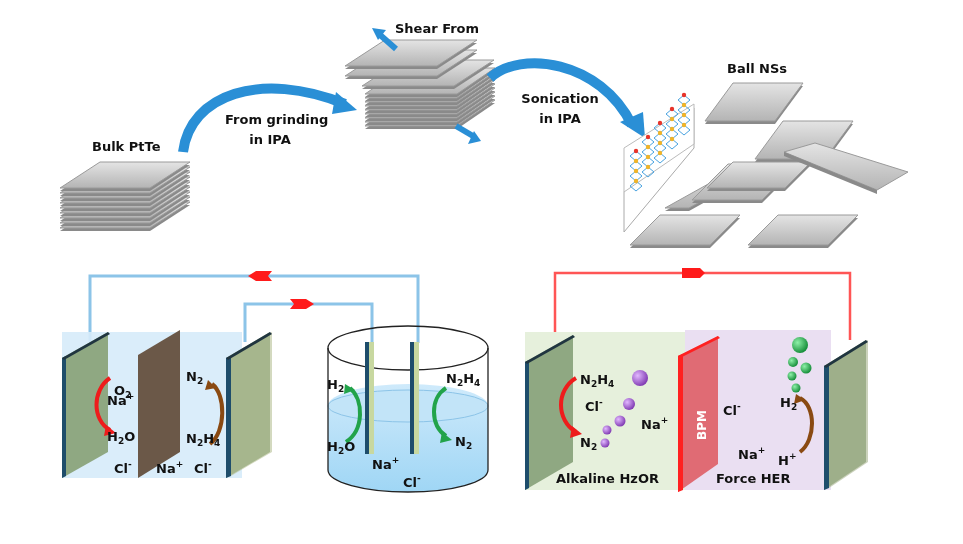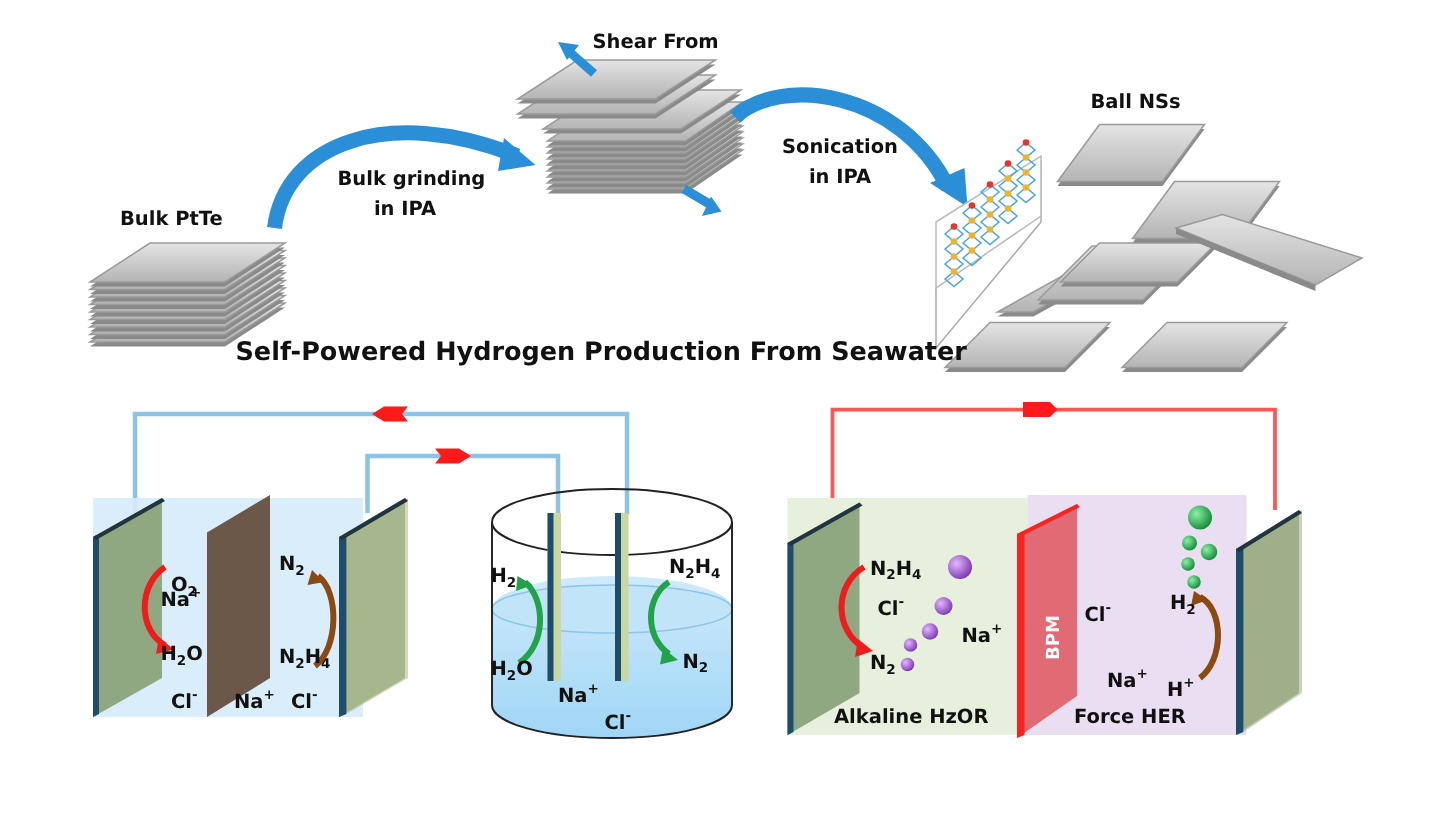--- a/index.html
+++ b/index.html
@@ -225,33 +225,32 @@
     <circle cx="607" cy="430" r="4.5" fill="url(#purpleB)"></circle>
     <circle cx="605" cy="443" r="4.5" fill="url(#purpleB)"></circle>
 
     <circle cx="800" cy="345" r="8" fill="url(#greenB)"></circle>
     <circle cx="793" cy="362" r="5" fill="url(#greenB)"></circle>
     <circle cx="806" cy="368" r="5.5" fill="url(#greenB)"></circle>
     <circle cx="792" cy="376" r="4.5" fill="url(#greenB)"></circle>
     <circle cx="796" cy="388" r="4.5" fill="url(#greenB)"></circle>
   </svg>
 
-  <div class="lbl" style="left:80px;top:140px;">Bulk PtTe</div>
+  <div class="lbl" style="left:92px;top:140px;">Bulk PtTe</div>
   <div class="lbl center" style="left:225px;top:113px;width:90px;">
-    <div>Bulk grinding</div>
+    <div>From grinding</div>
     <div style="margin-top:7px;">in IPA</div>
   </div>
   <div class="lbl" style="left:395px;top:22px;">Shear From</div>
   <div class="lbl center" style="left:515px;top:92px;width:90px;">
     <div>Sonication</div>
     <div style="margin-top:7px;">in IPA</div>
   </div>
   <div class="lbl" style="left:727px;top:62px;">Ball NSs</div>
 
-  <div class="title" style="left:157px;top:225px;">Self-Powered Hydrogen Production From Seawater</div>
 
   <div class="lbl" style="left:114px;top:384px;"><span>O</span><sub>2</sub></div>
   <div class="lbl" style="left:107px;top:392px;"><span>Na</span><sup>+</sup></div>
   <div class="lbl" style="left:107px;top:430px;"><span>H</span><sub>2</sub><span>O</span></div>
   <div class="lbl" style="left:114px;top:460px;"><span>Cl</span><sup>-</sup></div>
   <div class="lbl" style="left:156px;top:460px;"><span>Na</span><sup>+</sup></div>
   <div class="lbl" style="left:194px;top:460px;"><span>Cl</span><sup>-</sup></div>
   <div class="lbl" style="left:186px;top:370px;"><span>N</span><sub>2</sub></div>
   <div class="lbl" style="left:186px;top:432px;"><span>N</span><sub>2</sub><span>H</span><sub>4</sub></div>
 

